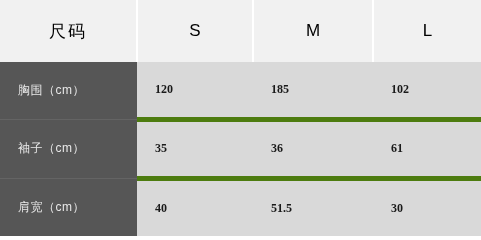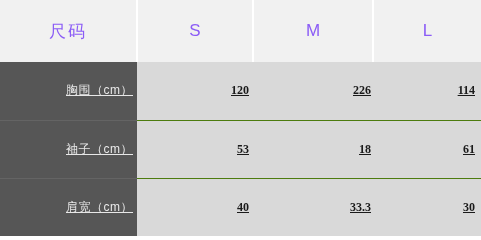--- a/index.html
+++ b/index.html
@@ -21,64 +21,63 @@
   }
   .size-table col.label-col { width: 137px; }
   .size-table col.s-col { width: 116px; }
   .size-table col.m-col { width: 120px; }
   .size-table col.l-col { width: 108px; }
 
   
   thead tr { height: 62px; }
   thead th {
     background: #f1f1f1;
-    color: #8b5cf6;
+    color: #000000;
     font-weight: normal;
     font-size: 17px;
     text-align: center;
     vertical-align: middle;
     padding: 10px;
     border: 0;
     box-sizing: border-box;
   }
   thead th.sep {
     border-left: 2px solid #ffffff;
   }
   thead th.label-head {
     font-size: 17px;
     letter-spacing: 2px;
   }
 
   
   tbody tr { height: 43.5px; }
   tbody td {
-    padding: 4px;
+    padding: 18px;
     vertical-align: middle;
-    text-align: right;
+    text-align: left;
     box-sizing: border-box;
     border: 0;
-    text-decoration: underline;
   }
   td.row-label {
     background: #565656;
     color: #e8e8e8;
     font-size: 12px;
     letter-spacing: 0.5px;
     border-bottom: 1px solid #646464;
   }
   tbody tr:last-child td.row-label {
     border-bottom: 0;
   }
   td.row-value {
     background: #d9d9d9;
     color: #1a1a1a;
     font-family: "Liberation Serif", "DejaVu Serif", serif;
     font-size: 12px;
     font-weight: bold;
-    border-bottom: 1px solid #4d7c0f;
+    border-bottom: 5px solid #4d7c0f;
   }
   tbody tr:last-child td.row-value {
     border-bottom: 0;
   }
   td.val-s  { padding-right: 4px; }
   td.val-m  { padding-right: 2px; }
   td.val-l  { padding-right: 6px; }
 </style>
 </head>
 <body>
@@ -95,29 +94,29 @@
       <th class="label-head">尺码</th>
       <th class="sep">S</th>
       <th class="sep">M</th>
       <th class="sep">L</th>
     </tr>
   </thead>
   <tbody>
     <tr>
       <td class="row-label">胸围（cm）</td>
       <td class="row-value val-s">120</td>
-      <td class="row-value val-m">226</td>
-      <td class="row-value val-l">114</td>
+      <td class="row-value val-m">185</td>
+      <td class="row-value val-l">102</td>
     </tr>
     <tr>
       <td class="row-label">袖子（cm）</td>
-      <td class="row-value val-s">53</td>
-      <td class="row-value val-m">18</td>
+      <td class="row-value val-s">35</td>
+      <td class="row-value val-m">36</td>
       <td class="row-value val-l">61</td>
     </tr>
     <tr>
       <td class="row-label">肩宽（cm）</td>
       <td class="row-value val-s">40</td>
-      <td class="row-value val-m">33.3</td>
+      <td class="row-value val-m">51.5</td>
       <td class="row-value val-l">30</td>
     </tr>
   </tbody>
 </table>
 
 </body></html>

